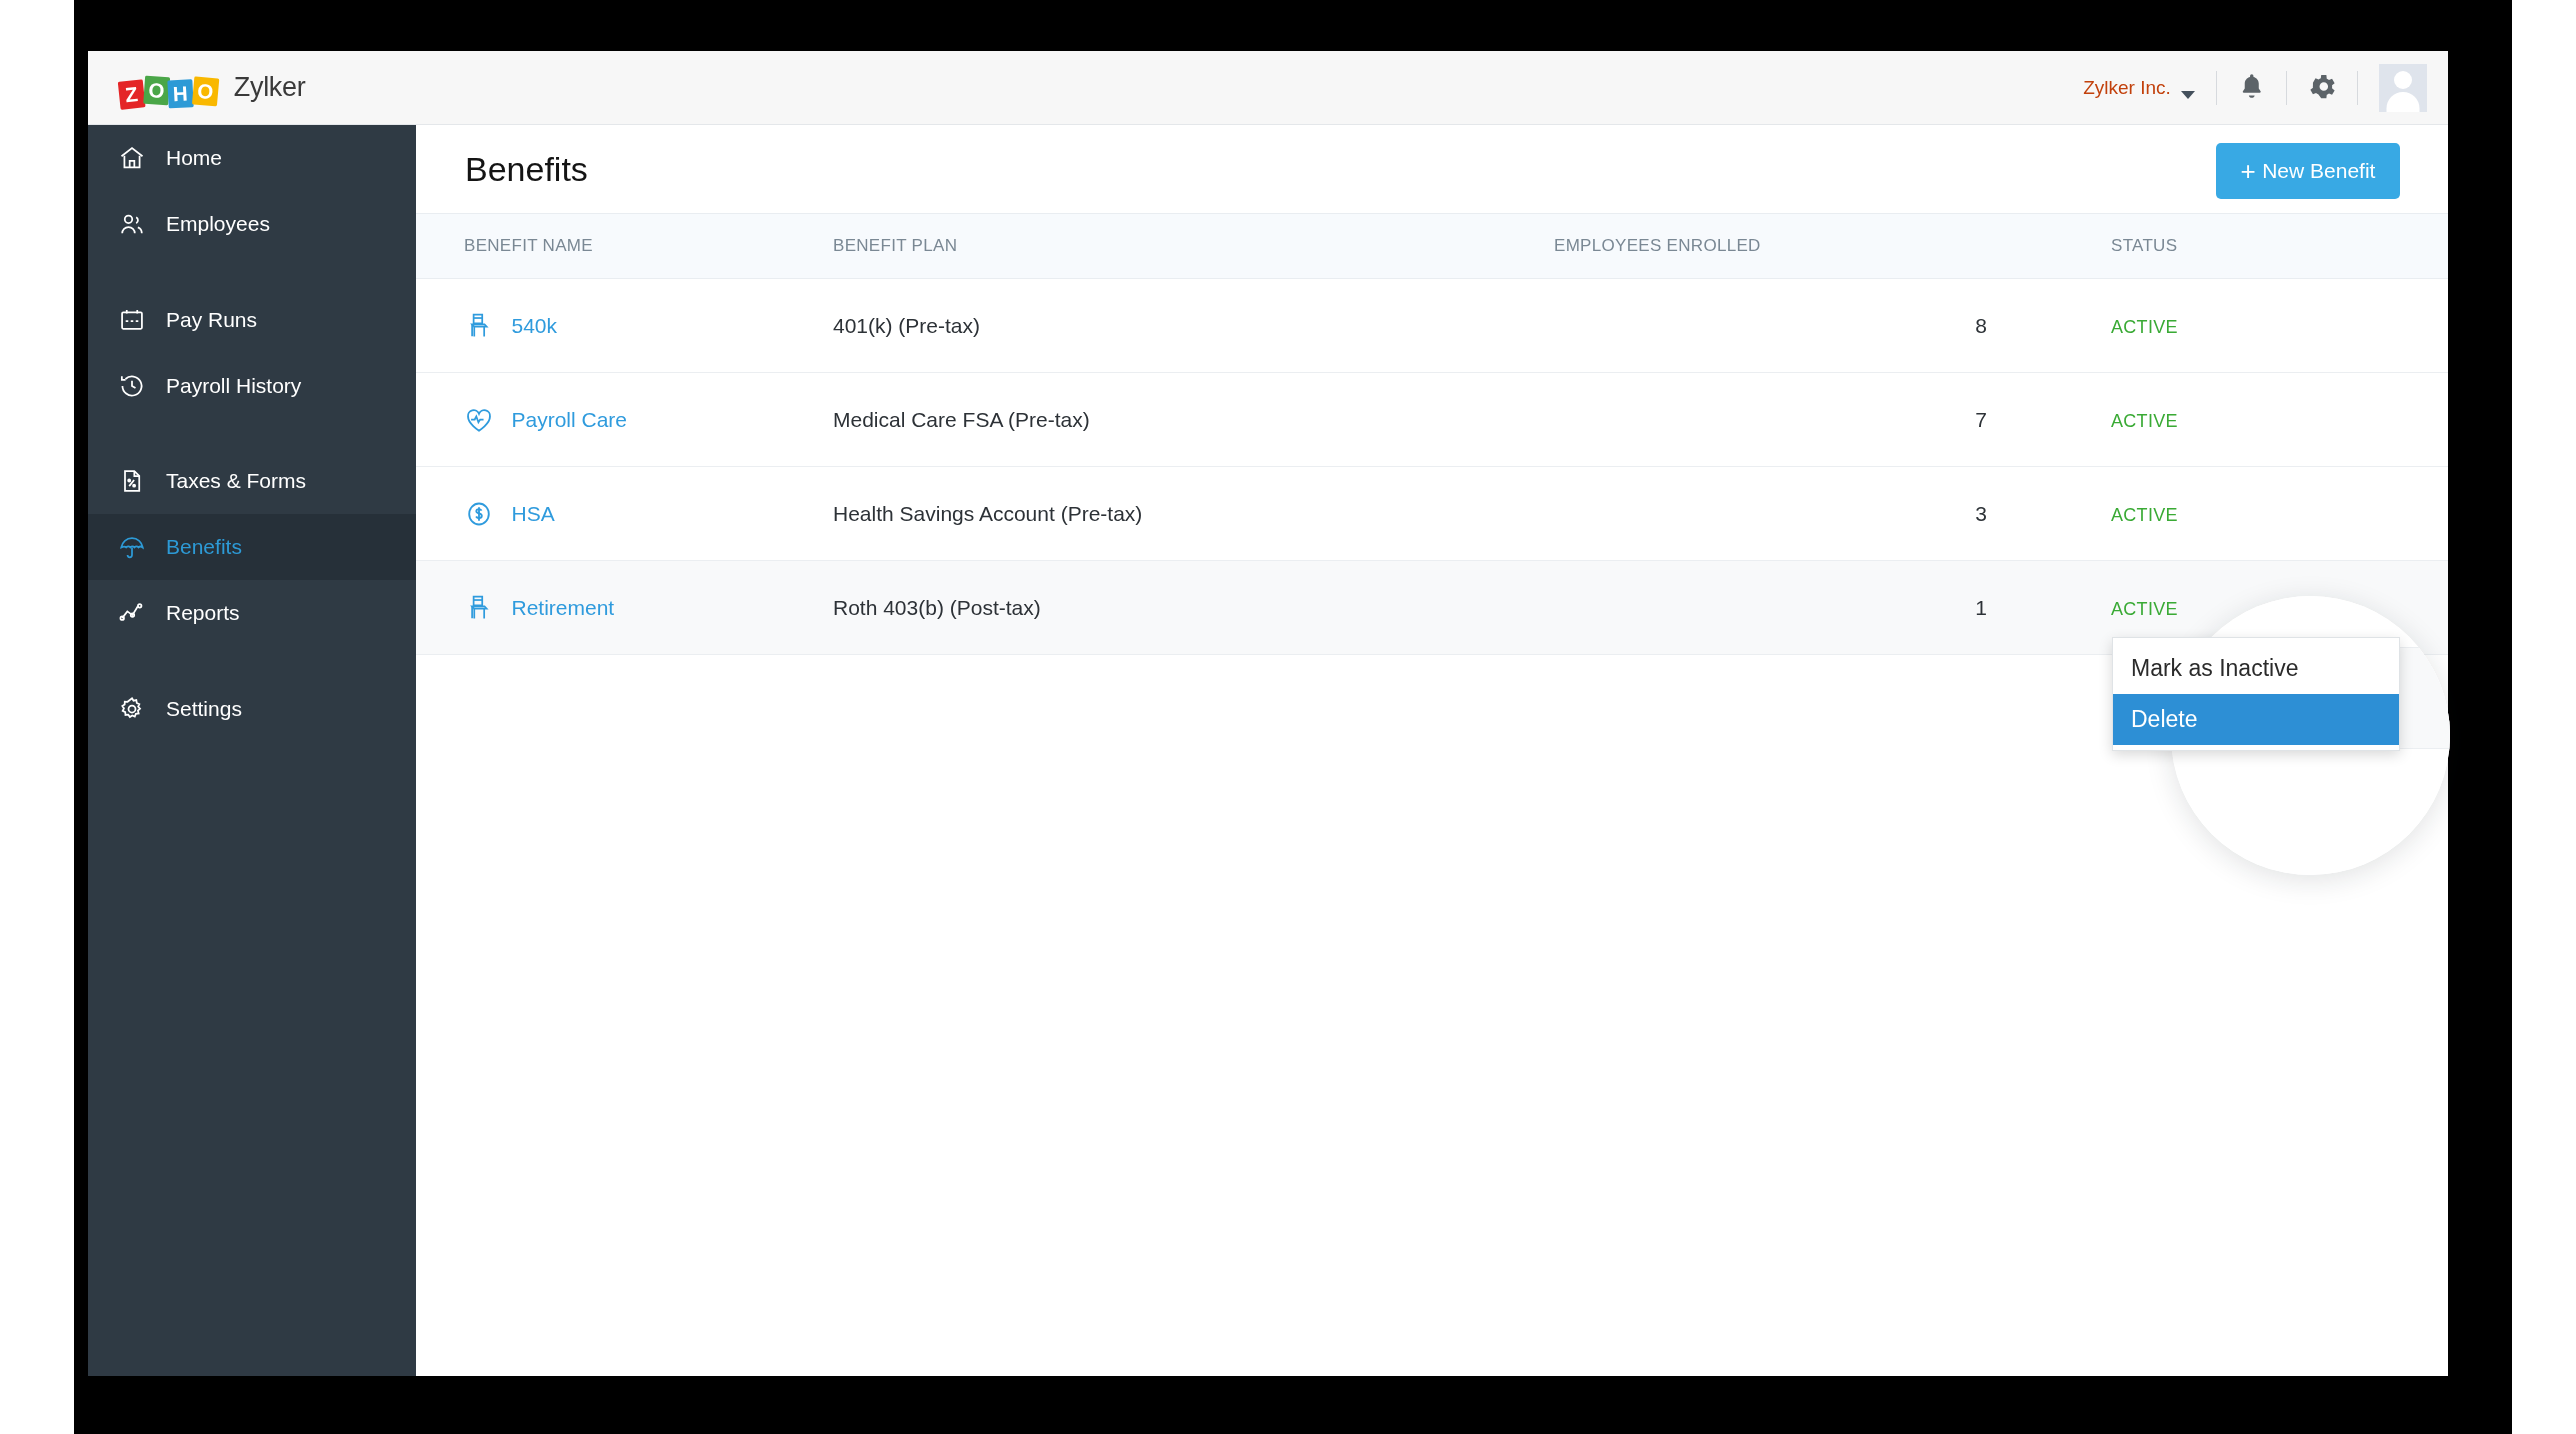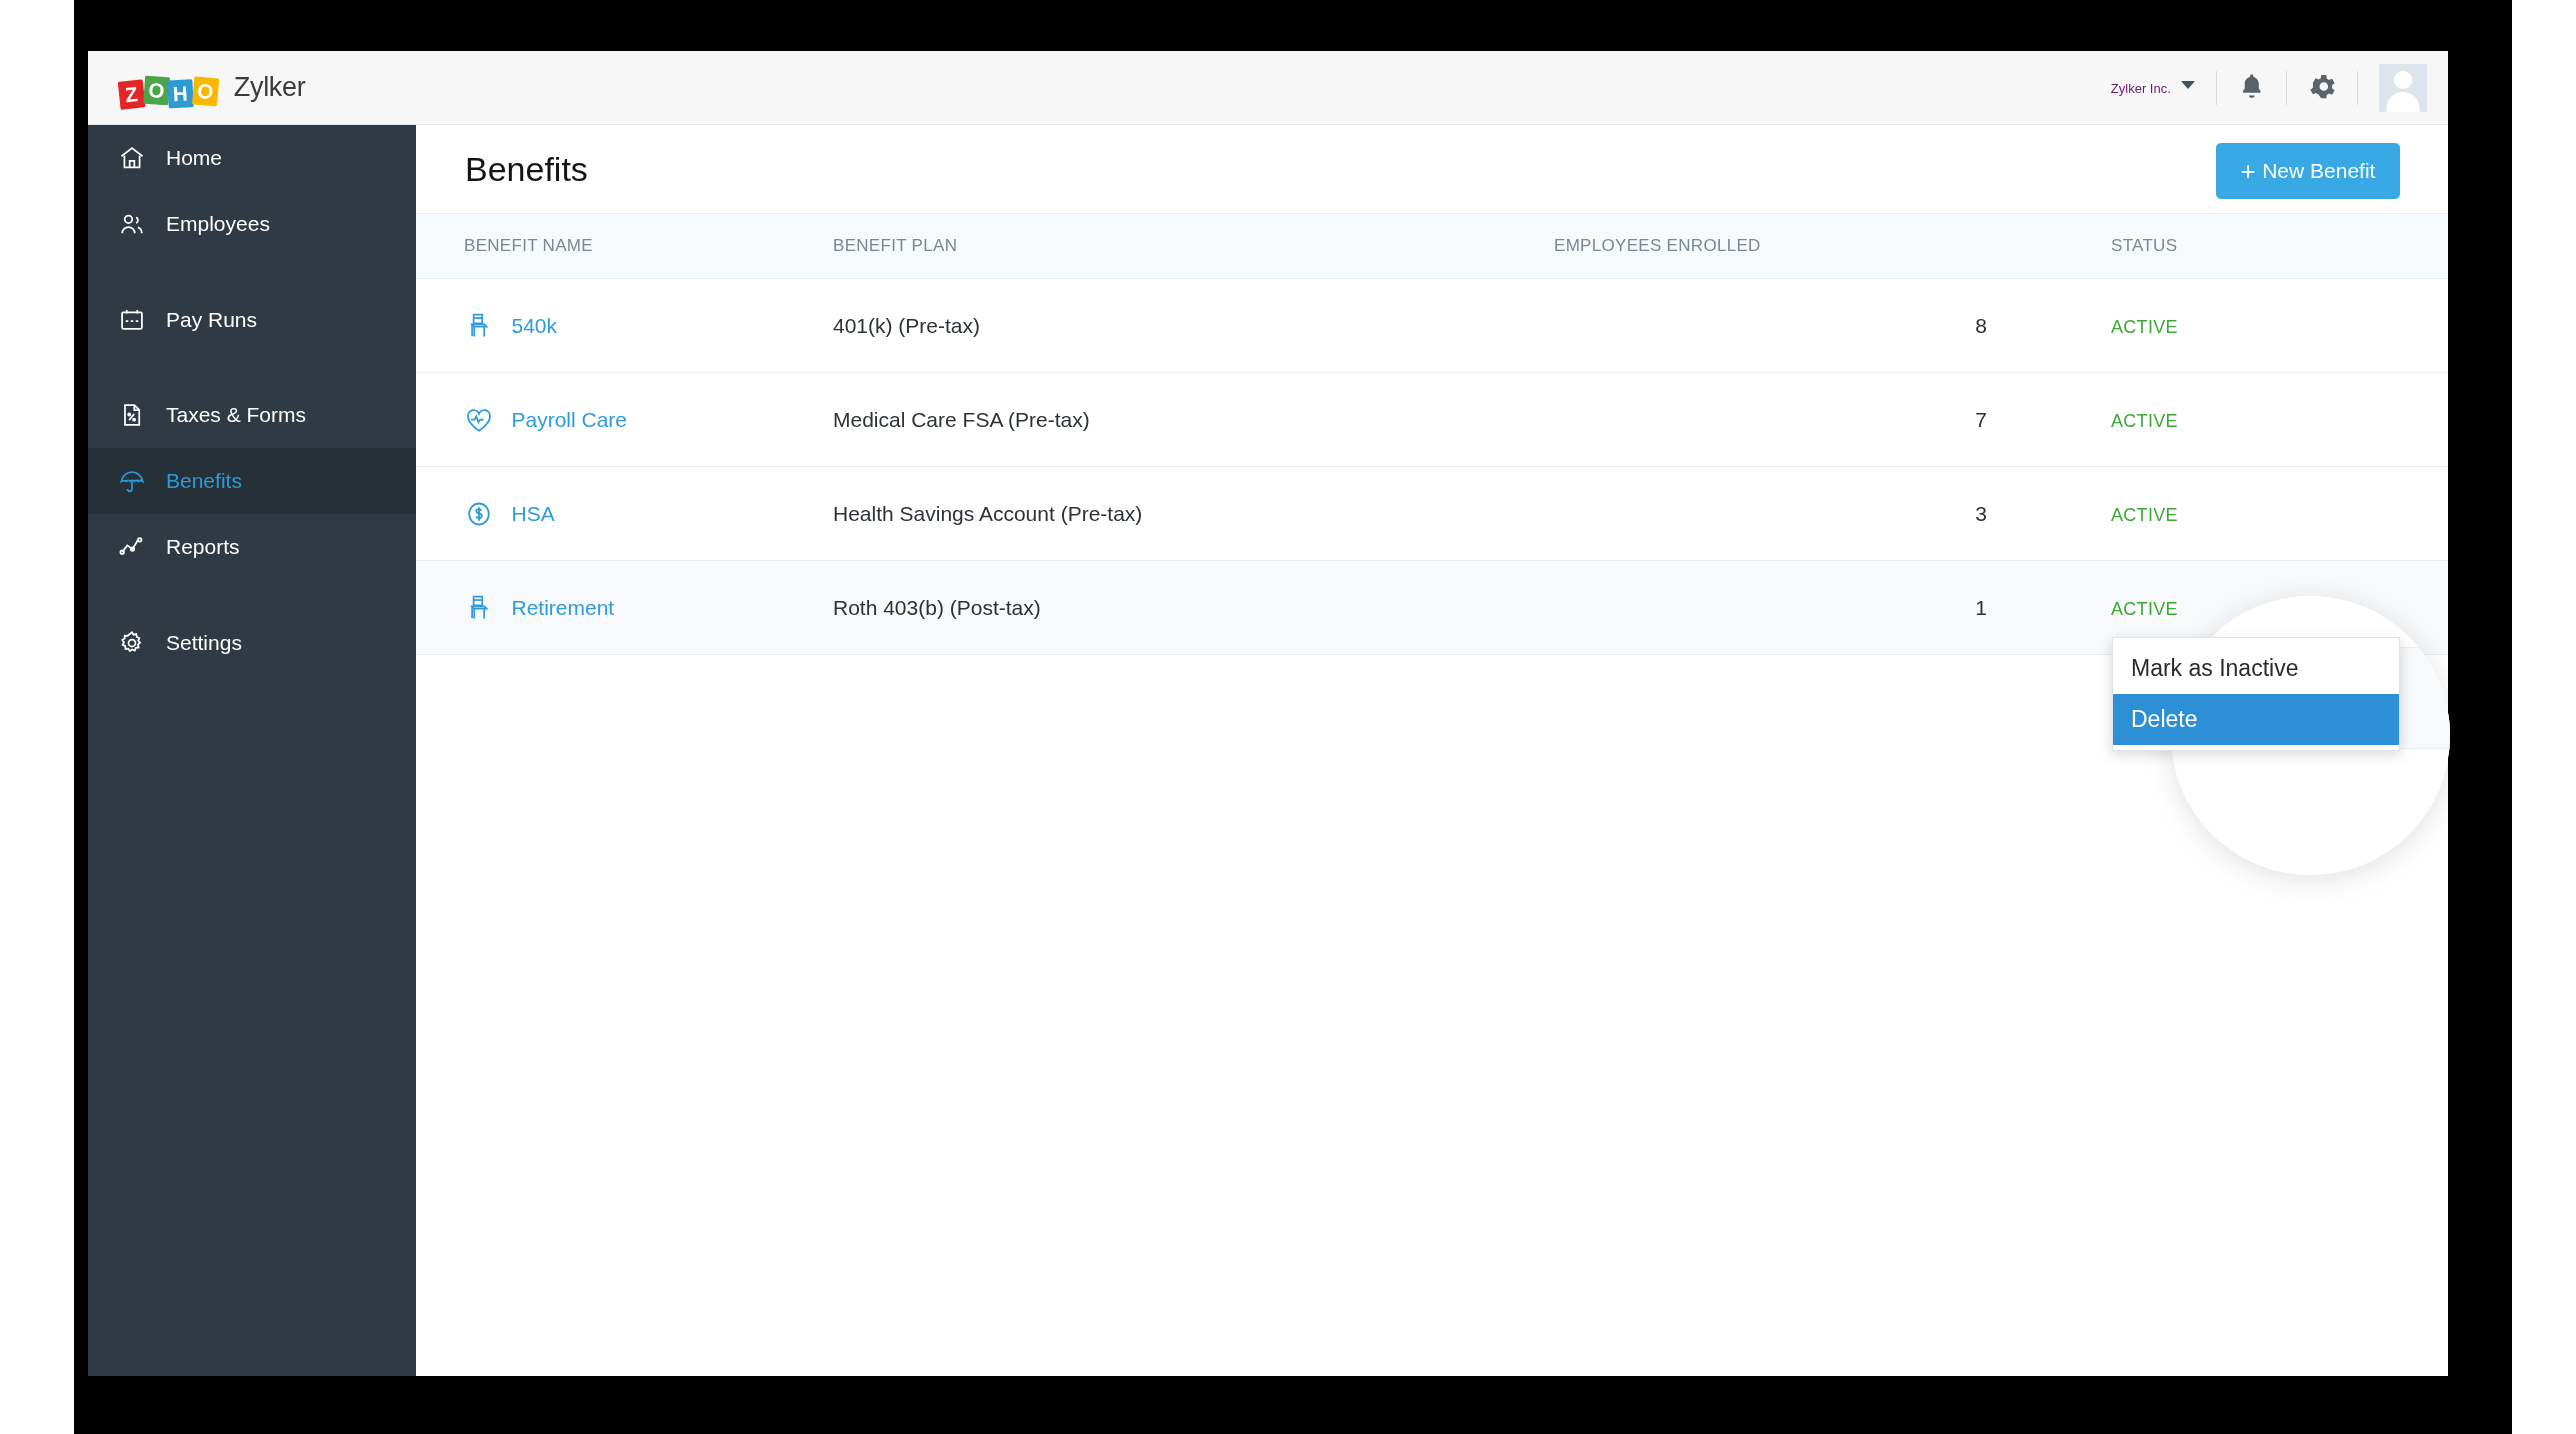--- a/index.html
+++ b/index.html
@@ -86,24 +86,24 @@
   #topbar-right {
     position: absolute;
     right: 21px;
     top: 0;
     height: 74px;
     display: flex;
     align-items: center;
   }
   .org-switcher {
     display: flex;
-    align-items: flex-start;
+    align-items: flex-end;
     gap: 9.8px;
-    font-size: 13px;
-    color: #701a75;
+    font-size: 19px;
+    color: #c2410c;
     padding: 0 21px;
   }
   .caret-down {
     width: 0; height: 0;
     border-left: 7.4px solid transparent;
     border-right: 7.4px solid transparent;
     border-top: 8.2px solid #44505c;
   }
   .tb-sep {
     width: 0.8px;
@@ -435,20 +435,30 @@
     <div class="nav-item">
       <span class="nav-icon">
         <svg width="28" height="28" viewBox="0 0 24 24" fill="none" stroke="#ffffff" stroke-width="1.5">
           <rect x="3.5" y="5.5" width="17" height="14" rx="1"></rect>
           <path d="M7.5 3.5v3M16.5 3.5v3M6.6 13h2.2M10.9 13h2.2M15.2 13h2.2"></path>
         </svg>
       </span>
       <span>Pay Runs</span>
     </div>
 
+    <div class="nav-item">
+      <span class="nav-icon">
+        <svg width="28" height="28" viewBox="0 0 24 24" fill="none" stroke="#ffffff" stroke-width="1.5">
+          <path d="M3.8 12a8.2 8.2 0 1 0 2.6-6"></path>
+            <path d="M3.3 3.6v3.2h3.2"></path>
+            <path d="M12 7.6V12l3 1.8"></path>
+        </svg>
+      </span>
+      <span>Payroll History</span>
+    </div>
 
     <div class="nav-gap"></div>
 
     <div class="nav-item">
       <span class="nav-icon">
         <svg width="28" height="28" viewBox="0 0 24 24" fill="none" stroke="#ffffff" stroke-width="1.5">
           <path d="M6 3.5h8l4.2 4.2V20.5H6z"></path>
             <path d="M14 3.5v4.4h4.2"></path>
           <path d="M9.6 16.4l4.2-5.2"></path>
             <circle cx="9.6" cy="11.6" r=".9" fill="#ffffff"></circle>

